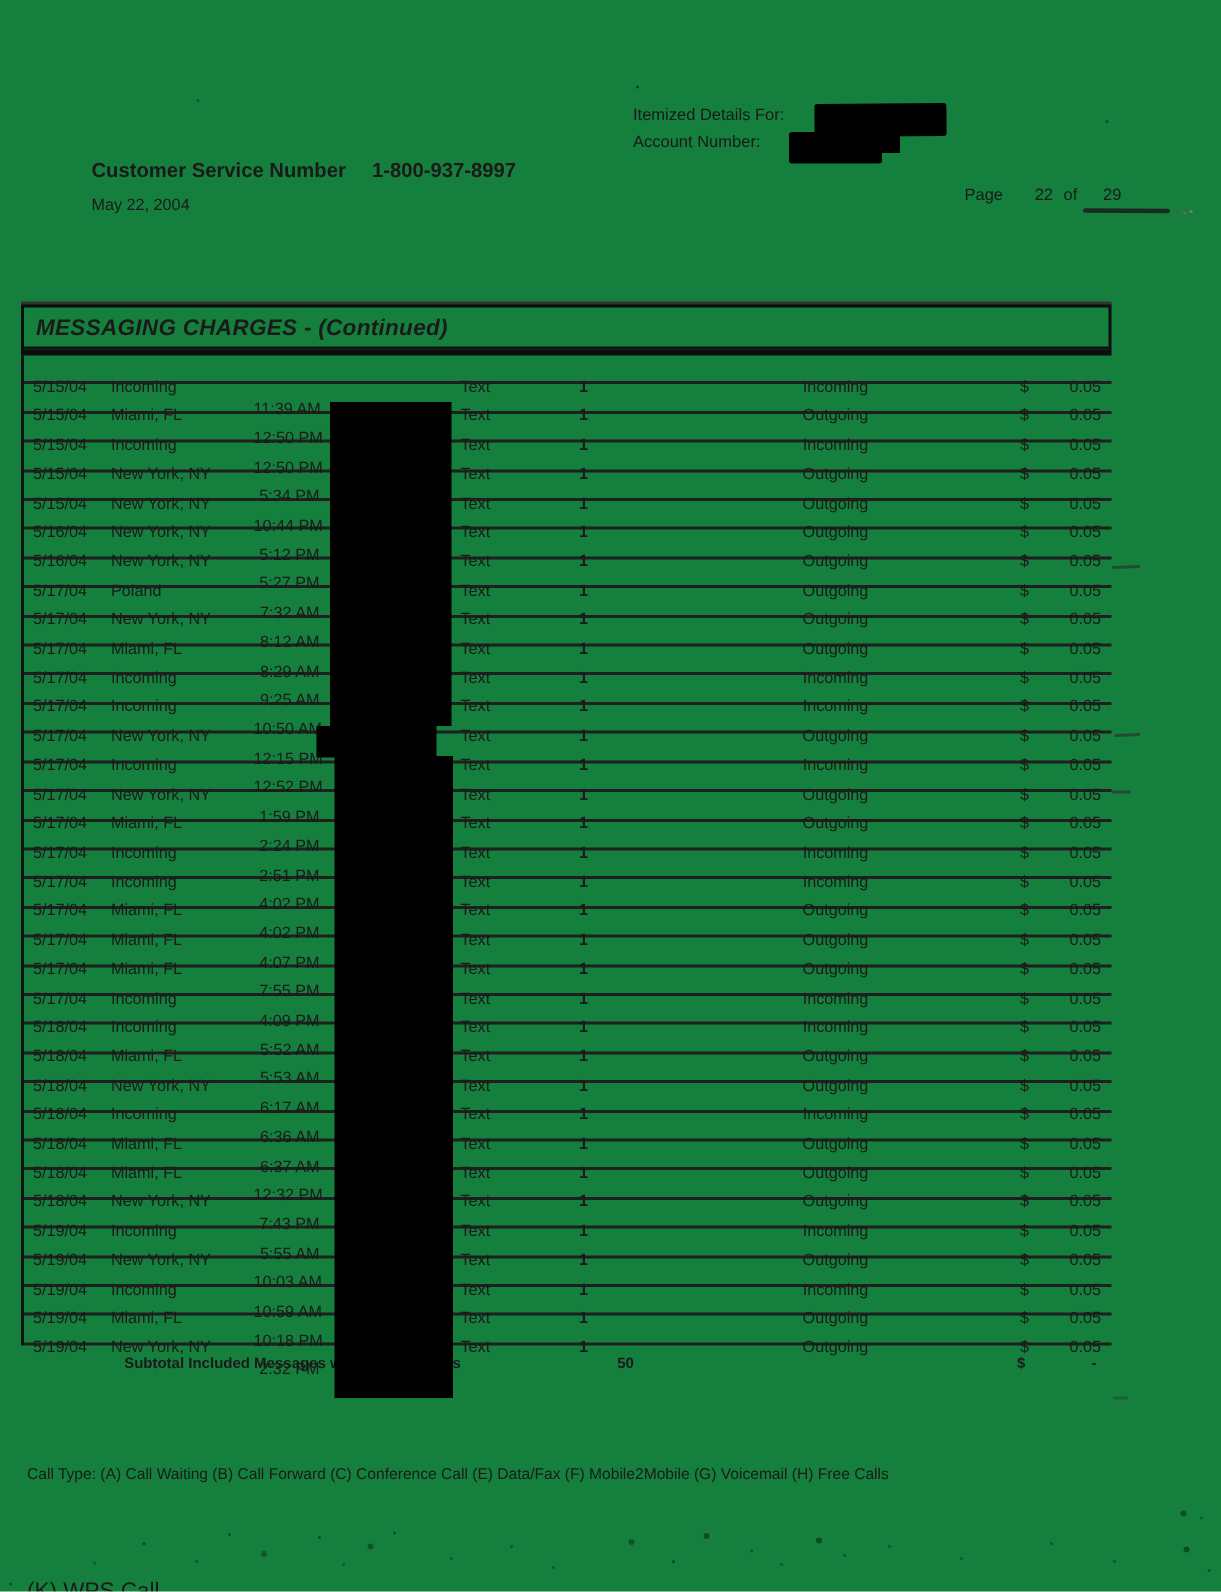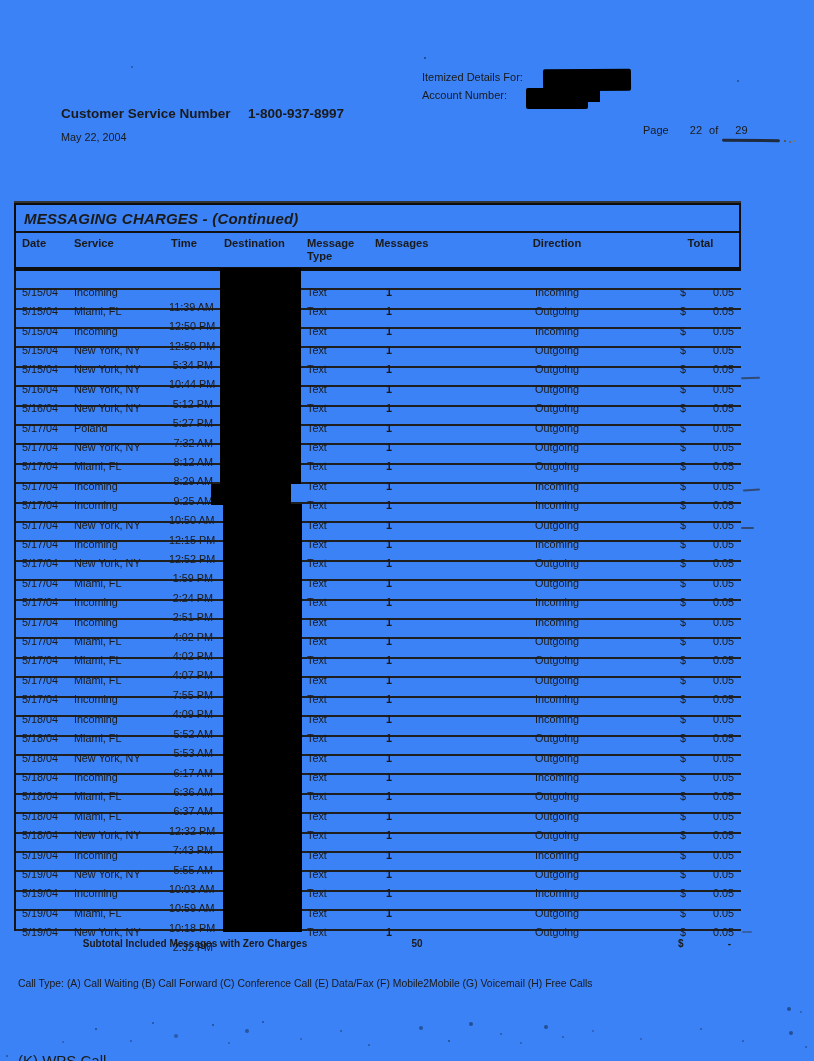--- a/index.html
+++ b/index.html
@@ -1,18 +1,18 @@
 <!DOCTYPE html>
 <html><head>
 <meta charset="utf-8">
 <style>
   * { margin:0; padding:0; box-sizing:border-box; }
   html,body { background:#e8e8e8; }
   body { width:814px; height:1061px; position:relative; font-family:"Liberation Sans", sans-serif; }
-  .page { position:absolute; inset:0; background:#3b82f6; overflow:hidden; color:#1a1a1a; }
+  .page { position:absolute; inset:0; background:#15803d; overflow:hidden; color:#1a1a1a; }
 
   
   .itemized-block { position:absolute; left:422px; top:68px; font-size:11px; color:#191919; }
   .itemized-row { height:18px; line-height:18px; white-space:nowrap; }
   .redaction { position:absolute; background:#000; }
   .red-name    { left:543px; top:69px;  width:88px; height:22px; border-radius:2px; transform:rotate(-.4deg); }
   .red-account { left:526px; top:88px;  width:62px; height:21px; border-radius:2px; }
   .red-account-ext { left:584px; top:88px; width:16px; height:14px; }
 
   .csn-row { position:absolute; left:61px; top:106px; font-size:13.5px; font-weight:bold; white-space:nowrap; }
@@ -118,30 +118,20 @@
     <span class="pi-current">22</span>
     <span class="pi-of">of</span>
     <span class="pi-total">29</span>
   </div>
   <div class="pi-underline"></div>
   <div class="pi-underline-dots"></div>
 
   <div class="bill-table">
     <div class="table-head-box">
       <div class="table-title">MESSAGING CHARGES  - (Continued)</div>
-      <div class="cols">
-        <div class="c-date">Date</div>
-        <div class="c-service">Service</div>
-        <div class="c-time">Time</div>
-        <div class="c-dest">Destination</div>
-        <div class="c-msgtype">Message Type</div>
-        <div class="c-messages">Messages</div>
-        <div class="c-direction">Direction</div>
-        <div class="c-total">Total</div>
-      </div>
     </div>
 
     <div class="tbody">
 
     <div class="row">
           <div class="cell cell-date">5/15/04</div>
           <div class="cell cell-service">Incoming</div>
           <div class="cell cell-time">11:39 AM</div>
           <div class="cell cell-dest"></div>
           <div class="cell cell-type">Text</div>

